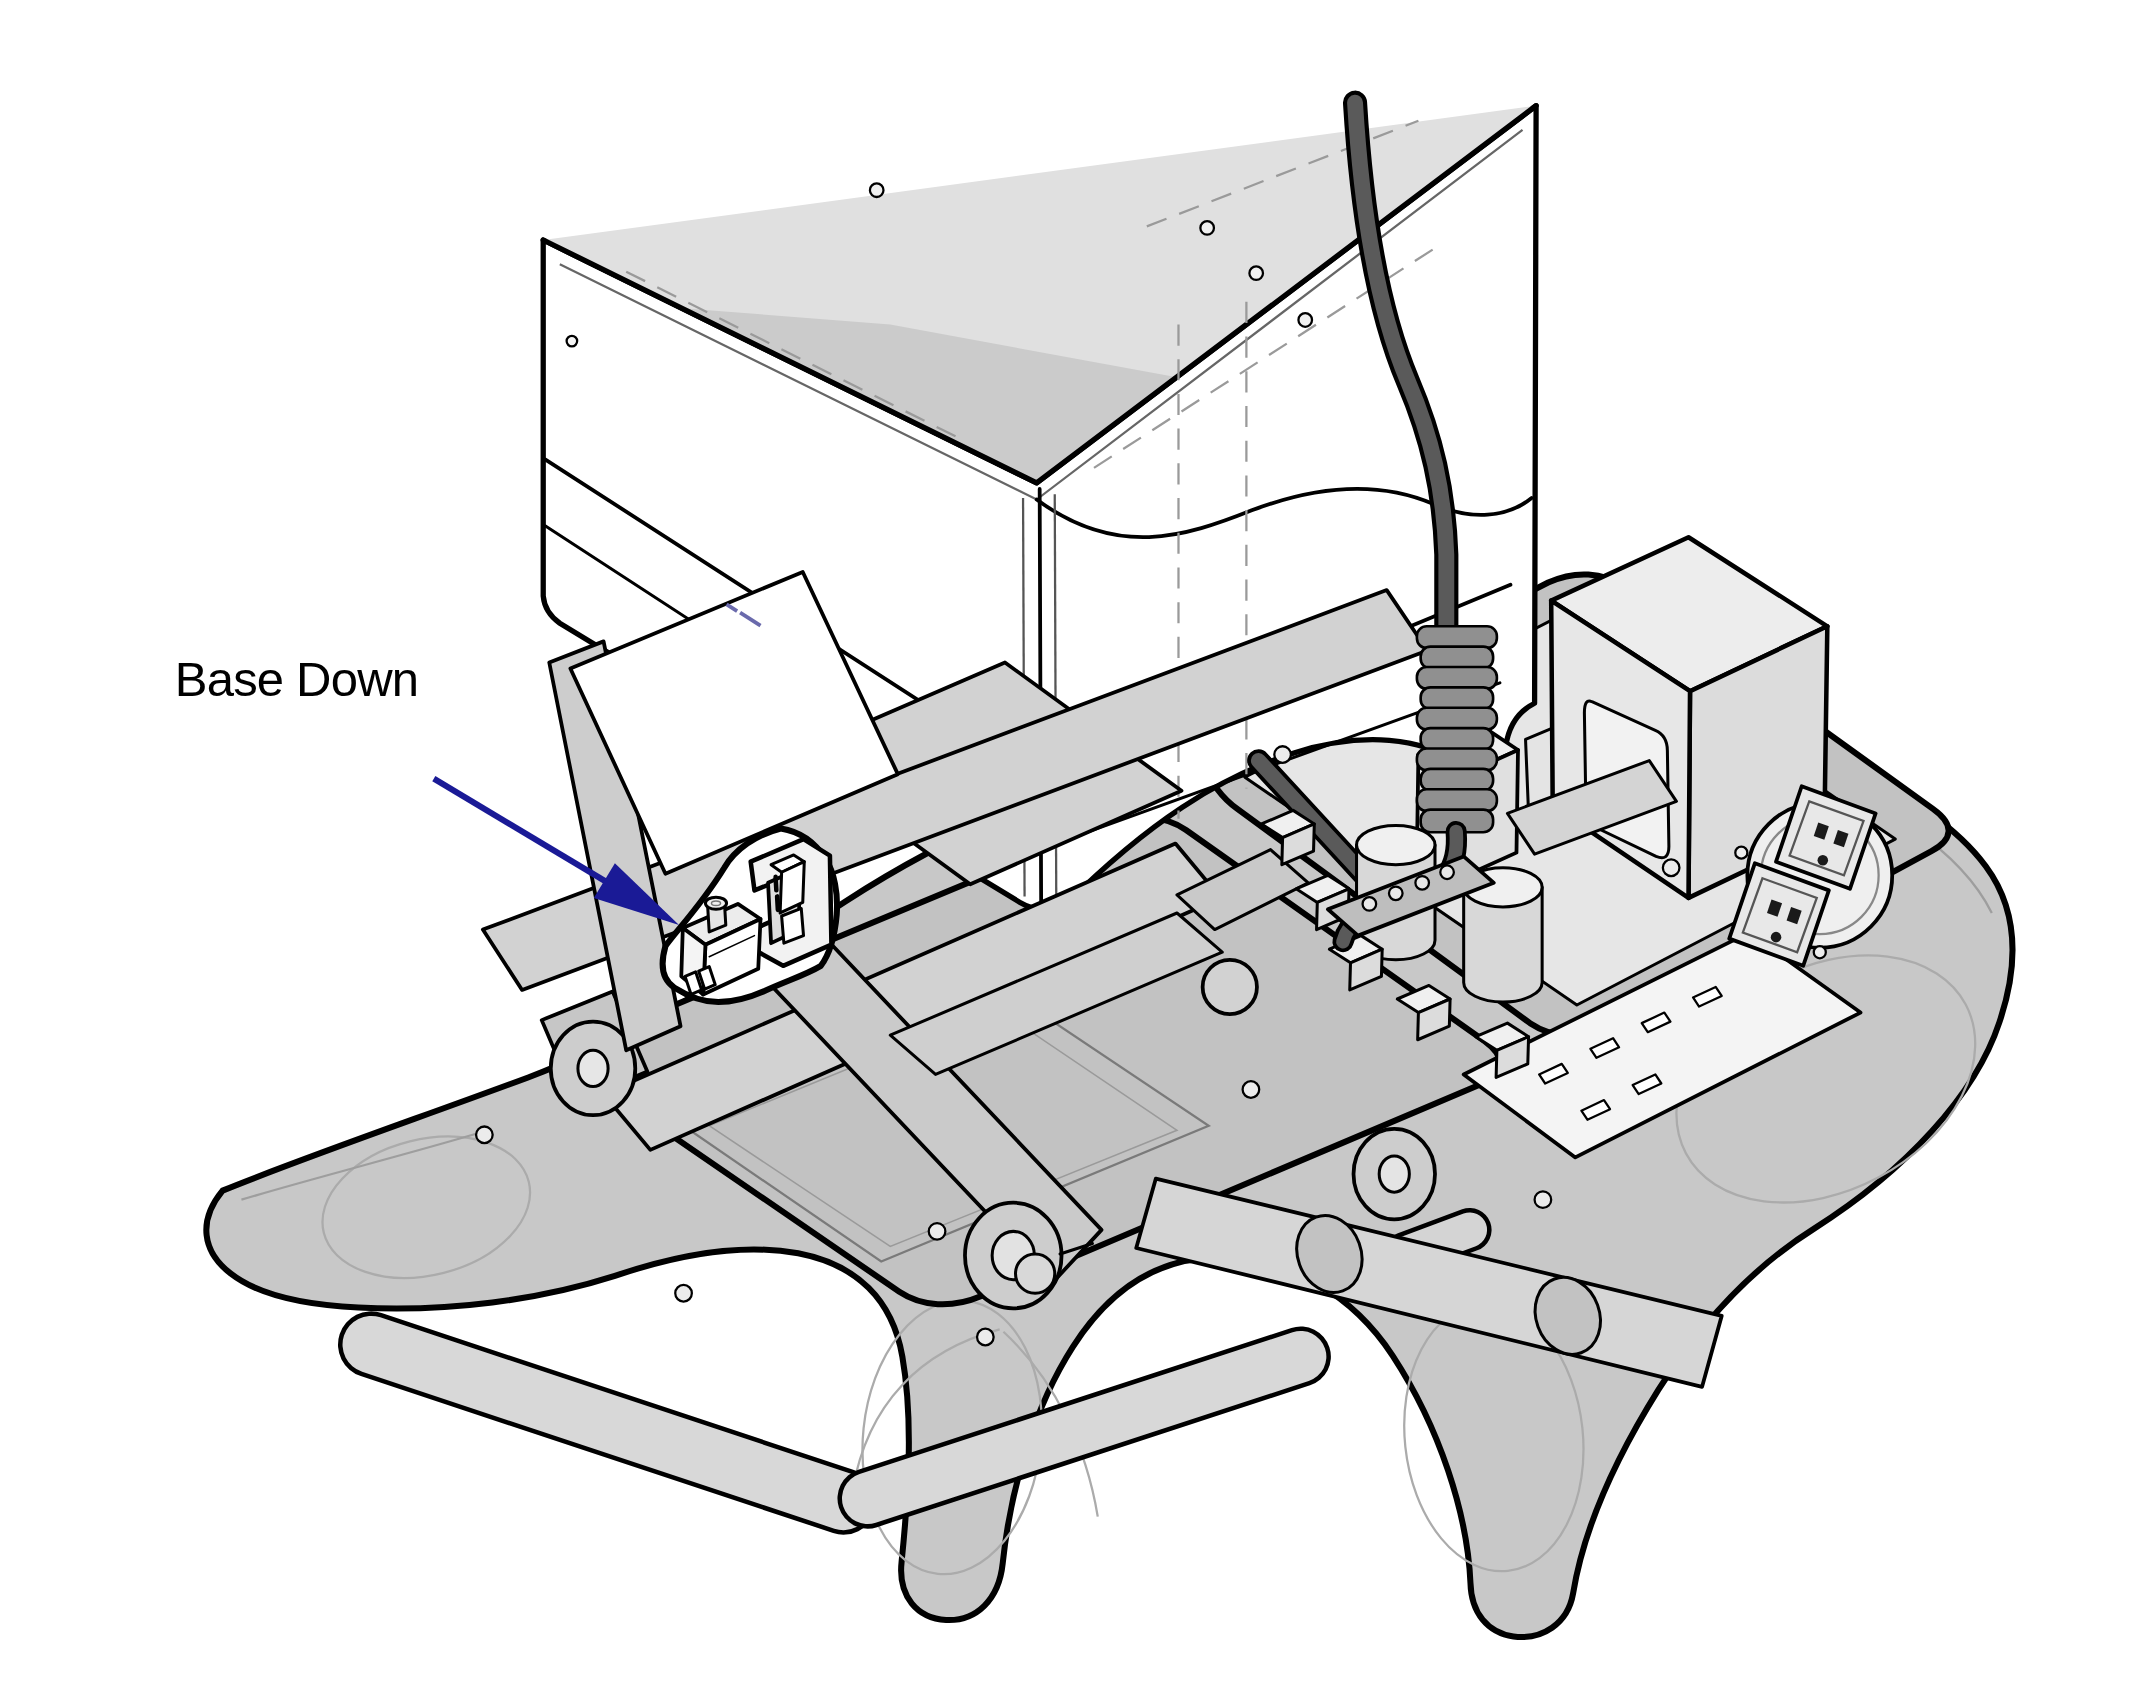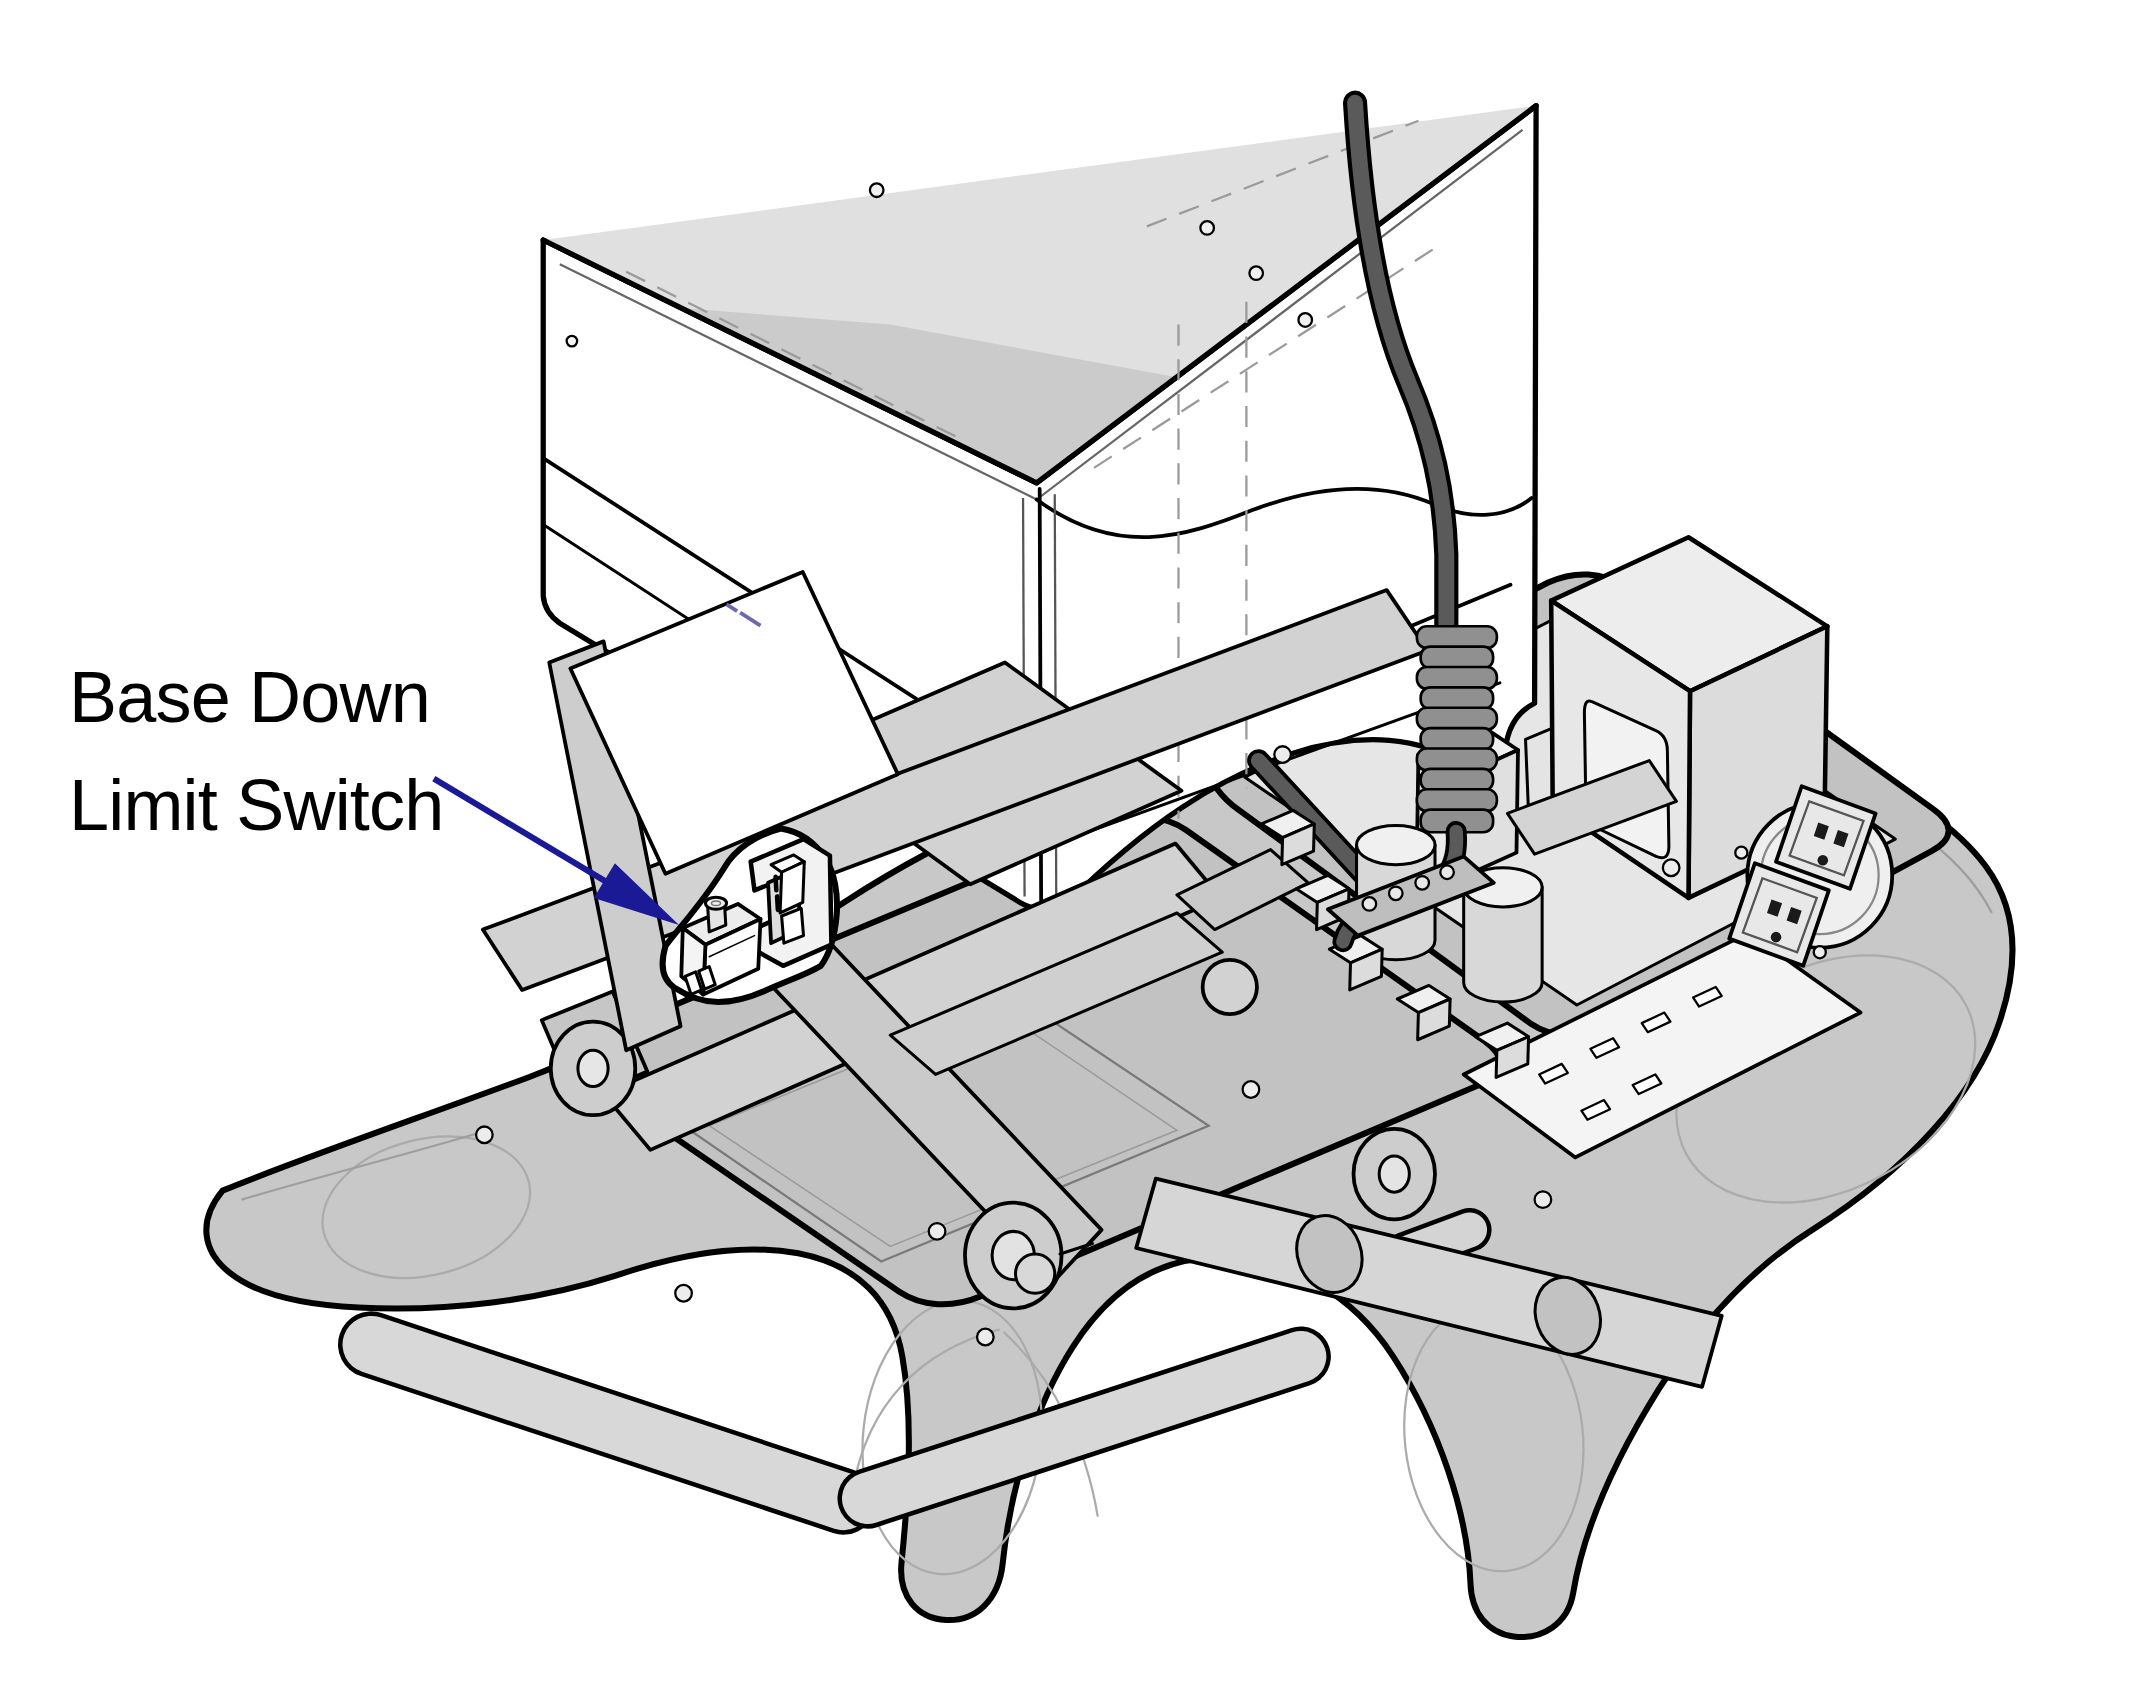--- a/index.html
+++ b/index.html
@@ -21,22 +21,22 @@
   .thin{stroke:#9e9e9e;stroke-width:3;fill:none;}
   .contour{stroke:#ababab;stroke-width:3;fill:none;}
   .dash{stroke:var(--c-hidden_line);stroke-width:3;fill:none;stroke-dasharray:28 18;}
   .cable-out{stroke:var(--c-outline);fill:none;stroke-linecap:round;}
   .cable-in{stroke:var(--c-cable);fill:none;stroke-linecap:round;}
   .coil-ring{fill:var(--c-coil);stroke:var(--c-outline);stroke-width:3.5;}
   .arrow-line{stroke:var(--c-arrow);stroke-width:8;fill:none;}
   .arrow-head{fill:var(--c-arrow);stroke:none;}
   .bdash{stroke:var(--c-blue_dash);stroke-width:5;fill:none;}
   #callout-label{
-    position:absolute; left:69px; top:643px; width:441px;
-    font-size:72px; line-height:150%;
+    position:absolute; left:76px; top:643px; width:441px;
+    text-align:center; font-size:49px; line-height:150%;
     letter-spacing:-0.8px; color:var(--c-label_text);
   }
   #callout-label span{display:block;}
 </style>
 </head>
 <body>
 
 <div id="stage">
 <svg width="2151" height="1703" viewBox="0 0 2851 2257">
 
@@ -315,16 +315,15 @@
     <line class="bdash" x1="981" y1="812" x2="1008" y2="829"></line>
   </g>
   <g>
     <line class="arrow-line" x1="575" y1="1032" x2="806" y2="1170"></line>
     <polygon class="arrow-head" points="900,1226 787,1190 815,1144"></polygon>
   </g>
 </svg>
 
 <div id="callout-label">
   <span>Base Down</span>
-  <span>Limit Switch</span>
 </div>
 </div>
 
 
 </body></html>

